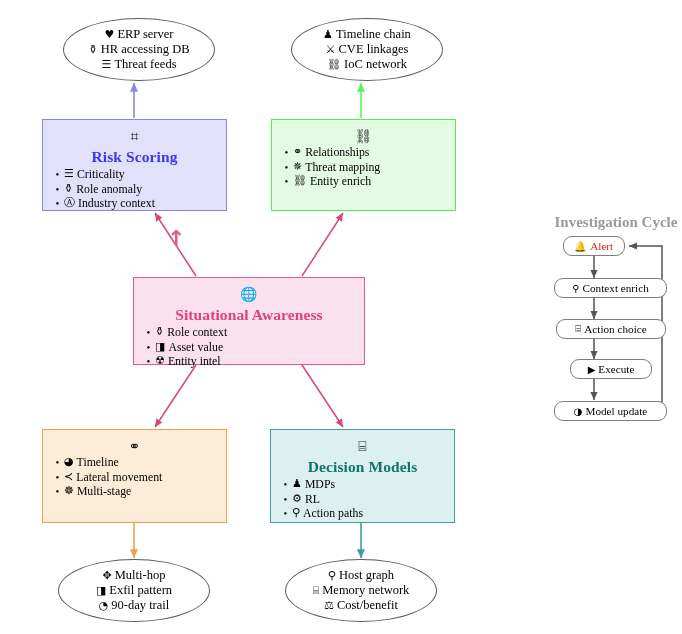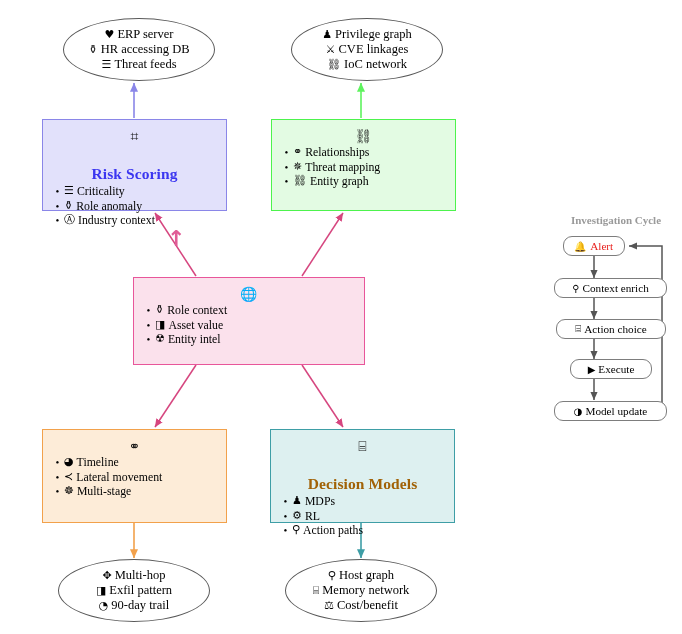--- a/index.html
+++ b/index.html
@@ -68,21 +68,21 @@
     font-size: 14px;
     line-height: 16px;
     color: #111;
     margin-top: 2px;
   }
   .module .mtitle {
     text-align: center;
     font-weight: bold;
     font-size: 15.5px;
     line-height: 19px;
-    margin-top: 20px;
+    margin-top: 3px;
     letter-spacing: .1px;
   }
   .module ul {
     list-style: none;
     margin: 1px 0 0 0;
     padding: 0;
   }
   .module li {
     font-size: 11.8px;
     line-height: 14.6px;
@@ -107,27 +107,27 @@
   
   .m-risk      { background:#e2e1fb; border-color:#8a86e8; }
   .m-risk .mtitle { color:#3b36f0; }
   .m-know      { background:#e3fbe3; border-color:#4df34d; }
   .m-know .mtitle { color:#14cc14; }
   .m-sit       { background:#fbe1ec; border-color:#e8569a; }
   .m-sit .mtitle  { color:#e0417f; }
   .m-event     { background:#fdecd8; border-color:#f2a14b; }
   .m-event .mtitle{ color:#f5a23c; }
   .m-dec       { background:#ddf0f0; border-color:#3e9ea6; }
-  .m-dec .mtitle  { color:#a16207;font-family:Liberation Serif, serif; }
+  .m-dec .mtitle  { color:#0f766e;font-family:Liberation Serif, serif; }
 
   
   #cycle-panel { position:absolute; left:540px; top:214px; width:142px; height:215px; }
   #cycle-title {
     position:absolute; left:10px; top:0px; width:132px;
-    text-align:center; font-weight:bold; font-size:11px;
+    text-align:center; font-weight:bold; font-size:15px;
     color:#9a9a9a; white-space:nowrap;
   }
   .cyc-node {
     position:absolute;
     box-sizing:border-box;
     border:1.3px solid #7d7d7d;
     border-radius:9px;
     background:#ffffff;
     height:20px;
     display:flex;
@@ -216,21 +216,21 @@
     </div>
     <div class="eline">
       <span class="eico">☰</span>
       <span>Threat feeds</span>
     </div>
   </div>
 
   <div class="ellipse" style="left:291px; top:18px; width:152px; height:63px;">
     <div class="eline">
       <span class="eico">♟</span>
-      <span>Privilege graph</span>
+      <span>Timeline chain</span>
     </div>
     <div class="eline">
       <span class="eico">⚔</span>
       <span>CVE linkages</span>
     </div>
     <div class="eline">
       <span class="eico">⛓</span>
       <span>IoC network</span>
     </div>
   </div>
@@ -266,27 +266,28 @@
         <span>Relationships</span>
       </li>
       <li>
         <span class="bullet">•</span>
         <span class="lico">✵</span>
         <span>Threat mapping</span>
       </li>
       <li>
         <span class="bullet">•</span>
         <span class="lico">⛓</span>
-        <span>Entity graph</span>
+        <span>Entity enrich</span>
       </li>
     </ul>
   </div>
 
   <div class="module m-sit" style="left:133px; top:277px; width:232px; height:88px;">
     <div class="micon">🌐</div>
+    <div class="mtitle">Situational Awareness</div>
     <ul>
       <li>
         <span class="bullet">•</span>
         <span class="lico">⚱</span>
         <span>Role context</span>
       </li>
       <li>
         <span class="bullet">•</span>
         <span class="lico">◨</span>
         <span>Asset value</span>

